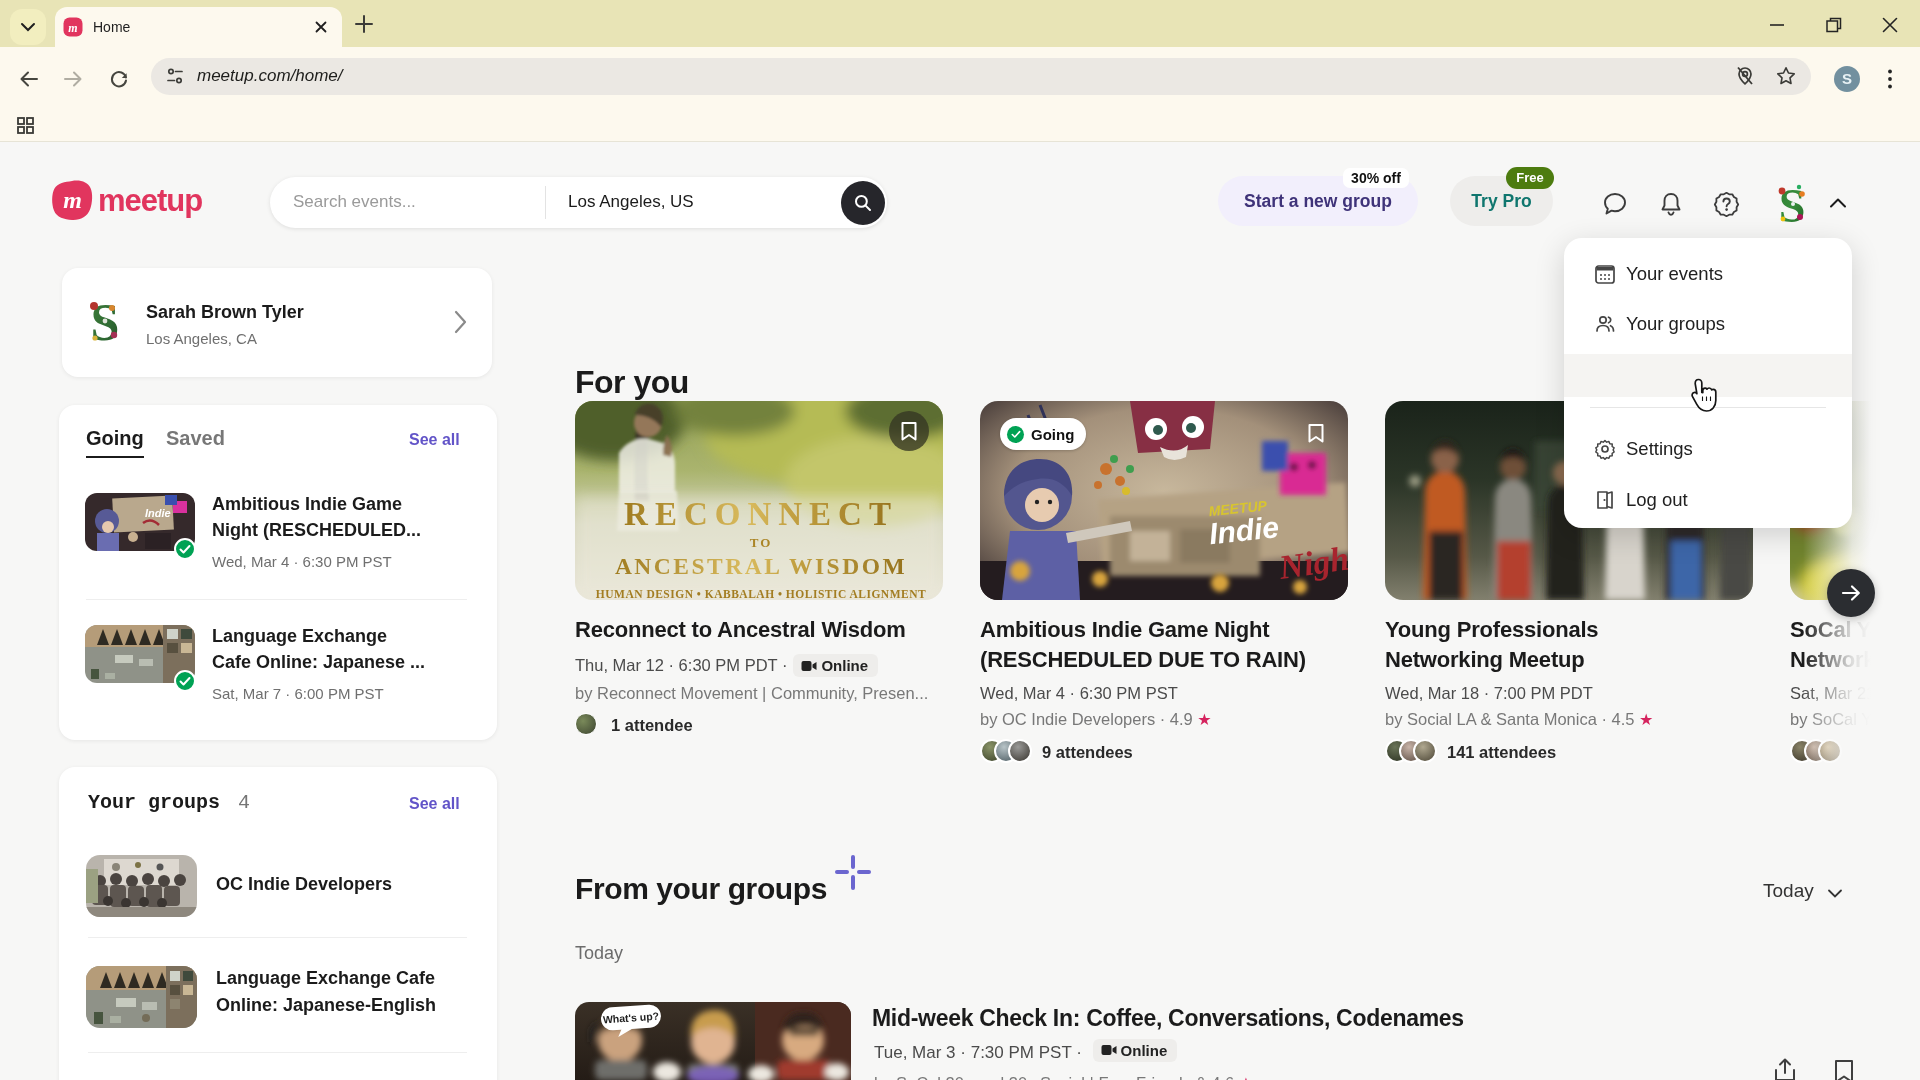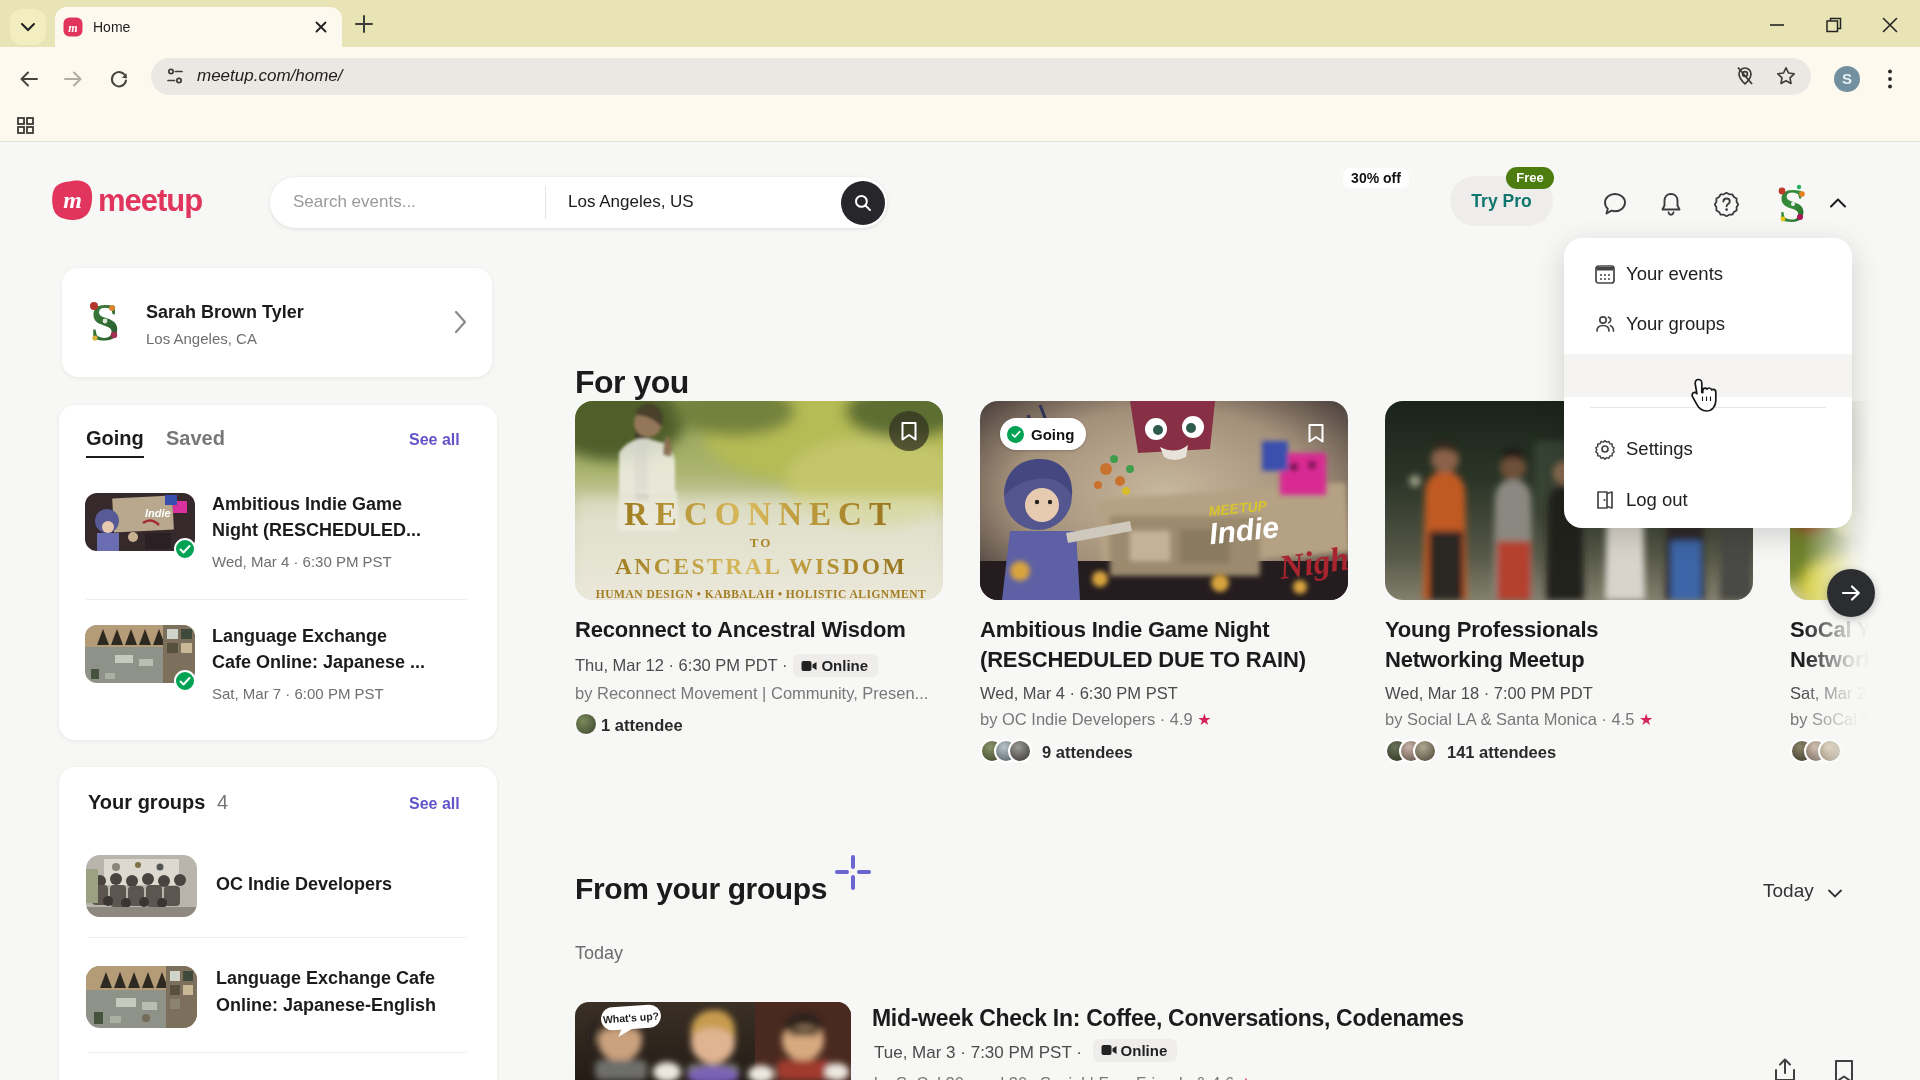--- a/index.html
+++ b/index.html
@@ -168,20 +168,21 @@
       <div class="sep"></div>
       <span class="loc">Los Angeles, US</span>
       <div id="searchbtn">
         <svg style="position:absolute;left:12px;top:12px" width="20" height="20" viewBox="0 0 20 20">
             <circle cx="8.4" cy="8.4" r="5.4" fill="none" stroke="#fff" stroke-width="2"></circle>
             <path d="M12.6 12.6 L17 17" stroke="#fff" stroke-width="2" stroke-linecap="round"></path>
           </svg>
       </div>
     </div>
     <div id="off30">30% off</div>
+    <div id="startgroup">Start a new group</div>
     <div id="freebadge">Free</div>
     <div id="trypro">Try Pro</div>
     <svg class="hico" style="left:1601px" width="28" height="28" viewBox="0 0 28 28">
         <path d="M14 4 C19.7 4 24 7.8 24 12.6 C24 17.4 19.7 21.2 14 21.2 C12.8 21.2 11.6 21 10.5 20.7 L5.5 23.5 L6.8 18.8 C5 17.2 4 15 4 12.6 C4 7.8 8.3 4 14 4 Z" fill="none" stroke="#3c3c3c" stroke-width="1.9" stroke-linejoin="round"></path>
       </svg>
     <svg class="hico" style="left:1657px" width="28" height="28" viewBox="0 0 28 28">
         <path d="M14 4 C10 4 7.5 7 7.5 10.8 L7.5 15.5 L5.5 19.5 L22.5 19.5 L20.5 15.5 L20.5 10.8 C20.5 7 18 4 14 4 Z" fill="none" stroke="#3c3c3c" stroke-width="1.9" stroke-linejoin="round"></path>
         <path d="M11.5 22.5 C12 24 13 24.8 14 24.8 C15 24.8 16 24 16.5 22.5" fill="none" stroke="#3c3c3c" stroke-width="1.9" stroke-linecap="round"></path>
       </svg>
     <svg class="hico" style="left:1712px" width="29" height="29" viewBox="0 0 29 29">
@@ -282,21 +283,21 @@
       </div>
       <div class="gcheck" style="left:115px;top:265px;">
           <svg width="12" height="11" viewBox="0 0 12 11">
             <path d="M1.5 5.5 L4.5 8.5 L10.5 2" stroke="#fff" stroke-width="2" fill="none" stroke-linecap="round" stroke-linejoin="round"></path>
           </svg>
         </div>
       <div style="position:absolute;left:153px;top:218px;font-size:18px;font-weight:bold;color:#1b1b1b;line-height:26px;">Language Exchange<br>Cafe Online: Japanese ...</div>
       <div style="position:absolute;left:153px;top:280px;font-size:15px;color:#6f6f6f;">Sat, Mar 7 · 6:00 PM PST</div>
     </div>
     <div class="card" id="groupscard">
-      <div style="position:absolute;left:29px;top:24px;font-size:20px;font-weight:bold;color:#1b1b1b;">Your groups <span style="font-weight:normal;color:#757575;margin-left:6px;">4</span></div>
+      <div style="position:absolute;left:29px;top:24px;font-size:20px;font-weight:bold;color:#1b1b1b;font-family:Liberation Mono, monospace;">Your groups <span style="font-weight:normal;color:#757575;margin-left:6px;">4</span></div>
       <div class="seeall" style="position:absolute;left:350px;top:28px;">See all</div>
       <div class="thumb" style="left:27px;top:88px;width:111px;height:62px;border-radius:14px;">
         <svg width="111" height="62" viewBox="0 0 111 62">
             <rect width="111" height="62" fill="#b9b4ac"></rect>
             <rect x="18" y="4" width="75" height="26" fill="#ddd8d0"></rect>
             <circle cx="30" cy="12" r="4" fill="#8a8578"></circle>
             <circle cx="52" cy="10" r="3" fill="#7c7245"></circle>
             <circle cx="74" cy="12" r="3.5" fill="#555"></circle>
             <g fill="#4a4440">
               <circle cx="14" cy="26" r="6"></circle>
@@ -414,21 +415,21 @@
       <div class="evtitle">Reconnect to Ancestral Wisdom</div>
       <div class="evdate">Thu, Mar 12 · 6:30 PM PDT ·<span class="onl"><svg style="position:absolute;left:8px;top:6px" width="16" height="12" viewBox="0 0 16 12">
               <rect x="0.5" y="1" width="10" height="10" rx="2" fill="#222"></rect>
               <path d="M11.5 4.5 L15.5 2 V10 L11.5 7.5 Z" fill="#222"></path>
             </svg>Online</span></div>
       <div class="evby">by Reconnect Movement | Community, Presen...</div>
       <div class="evatt">
           <span class="avstack" style="width:26px;height:24px;">
             <span class="av" style="left:0;top:0;width:22px;height:22px;background:radial-gradient(circle at 35% 35%, #7a8a5a, #3c4430);border-width:1px;"></span>
           </span>
-          <span style="">1 attendee</span>
+          <span style="margin-left:10px;">1 attendee</span>
         </div>
     </div>
 
     <div class="evcard" style="left:980px">
       <div class="evimg">
         <svg width="368" height="199" viewBox="0 0 368 199">
           <defs>
             <radialGradient id="ig" cx="0.5" cy="0.45" r="0.75">
                 <stop offset="0" stop-color="#c7b79c"></stop>
                 <stop offset="0.55" stop-color="#a3907a"></stop>

